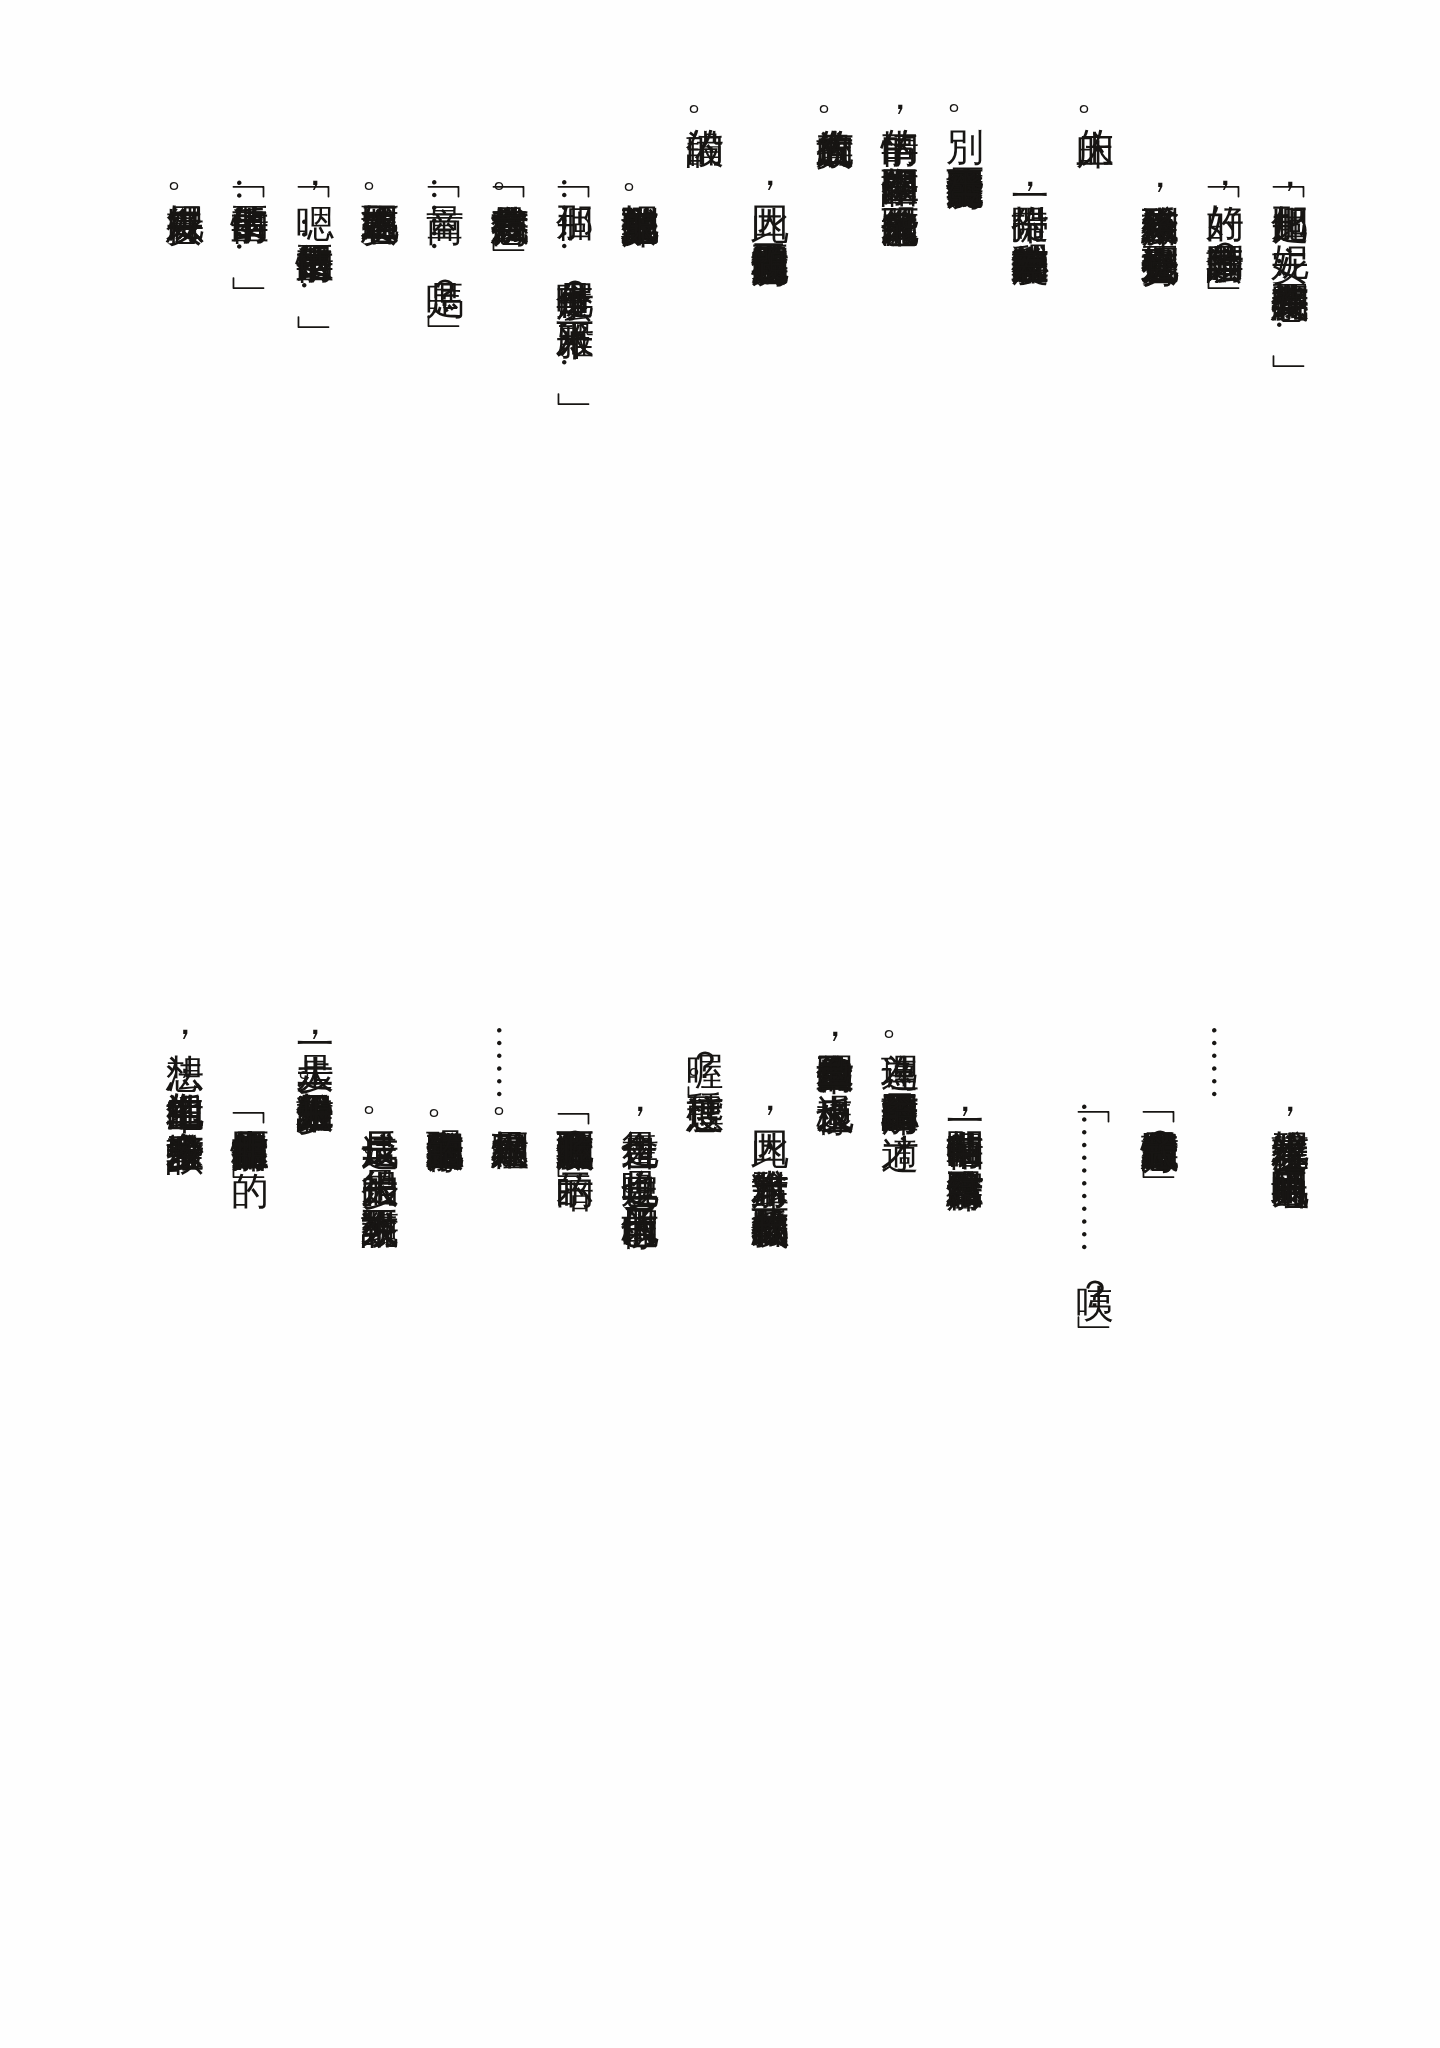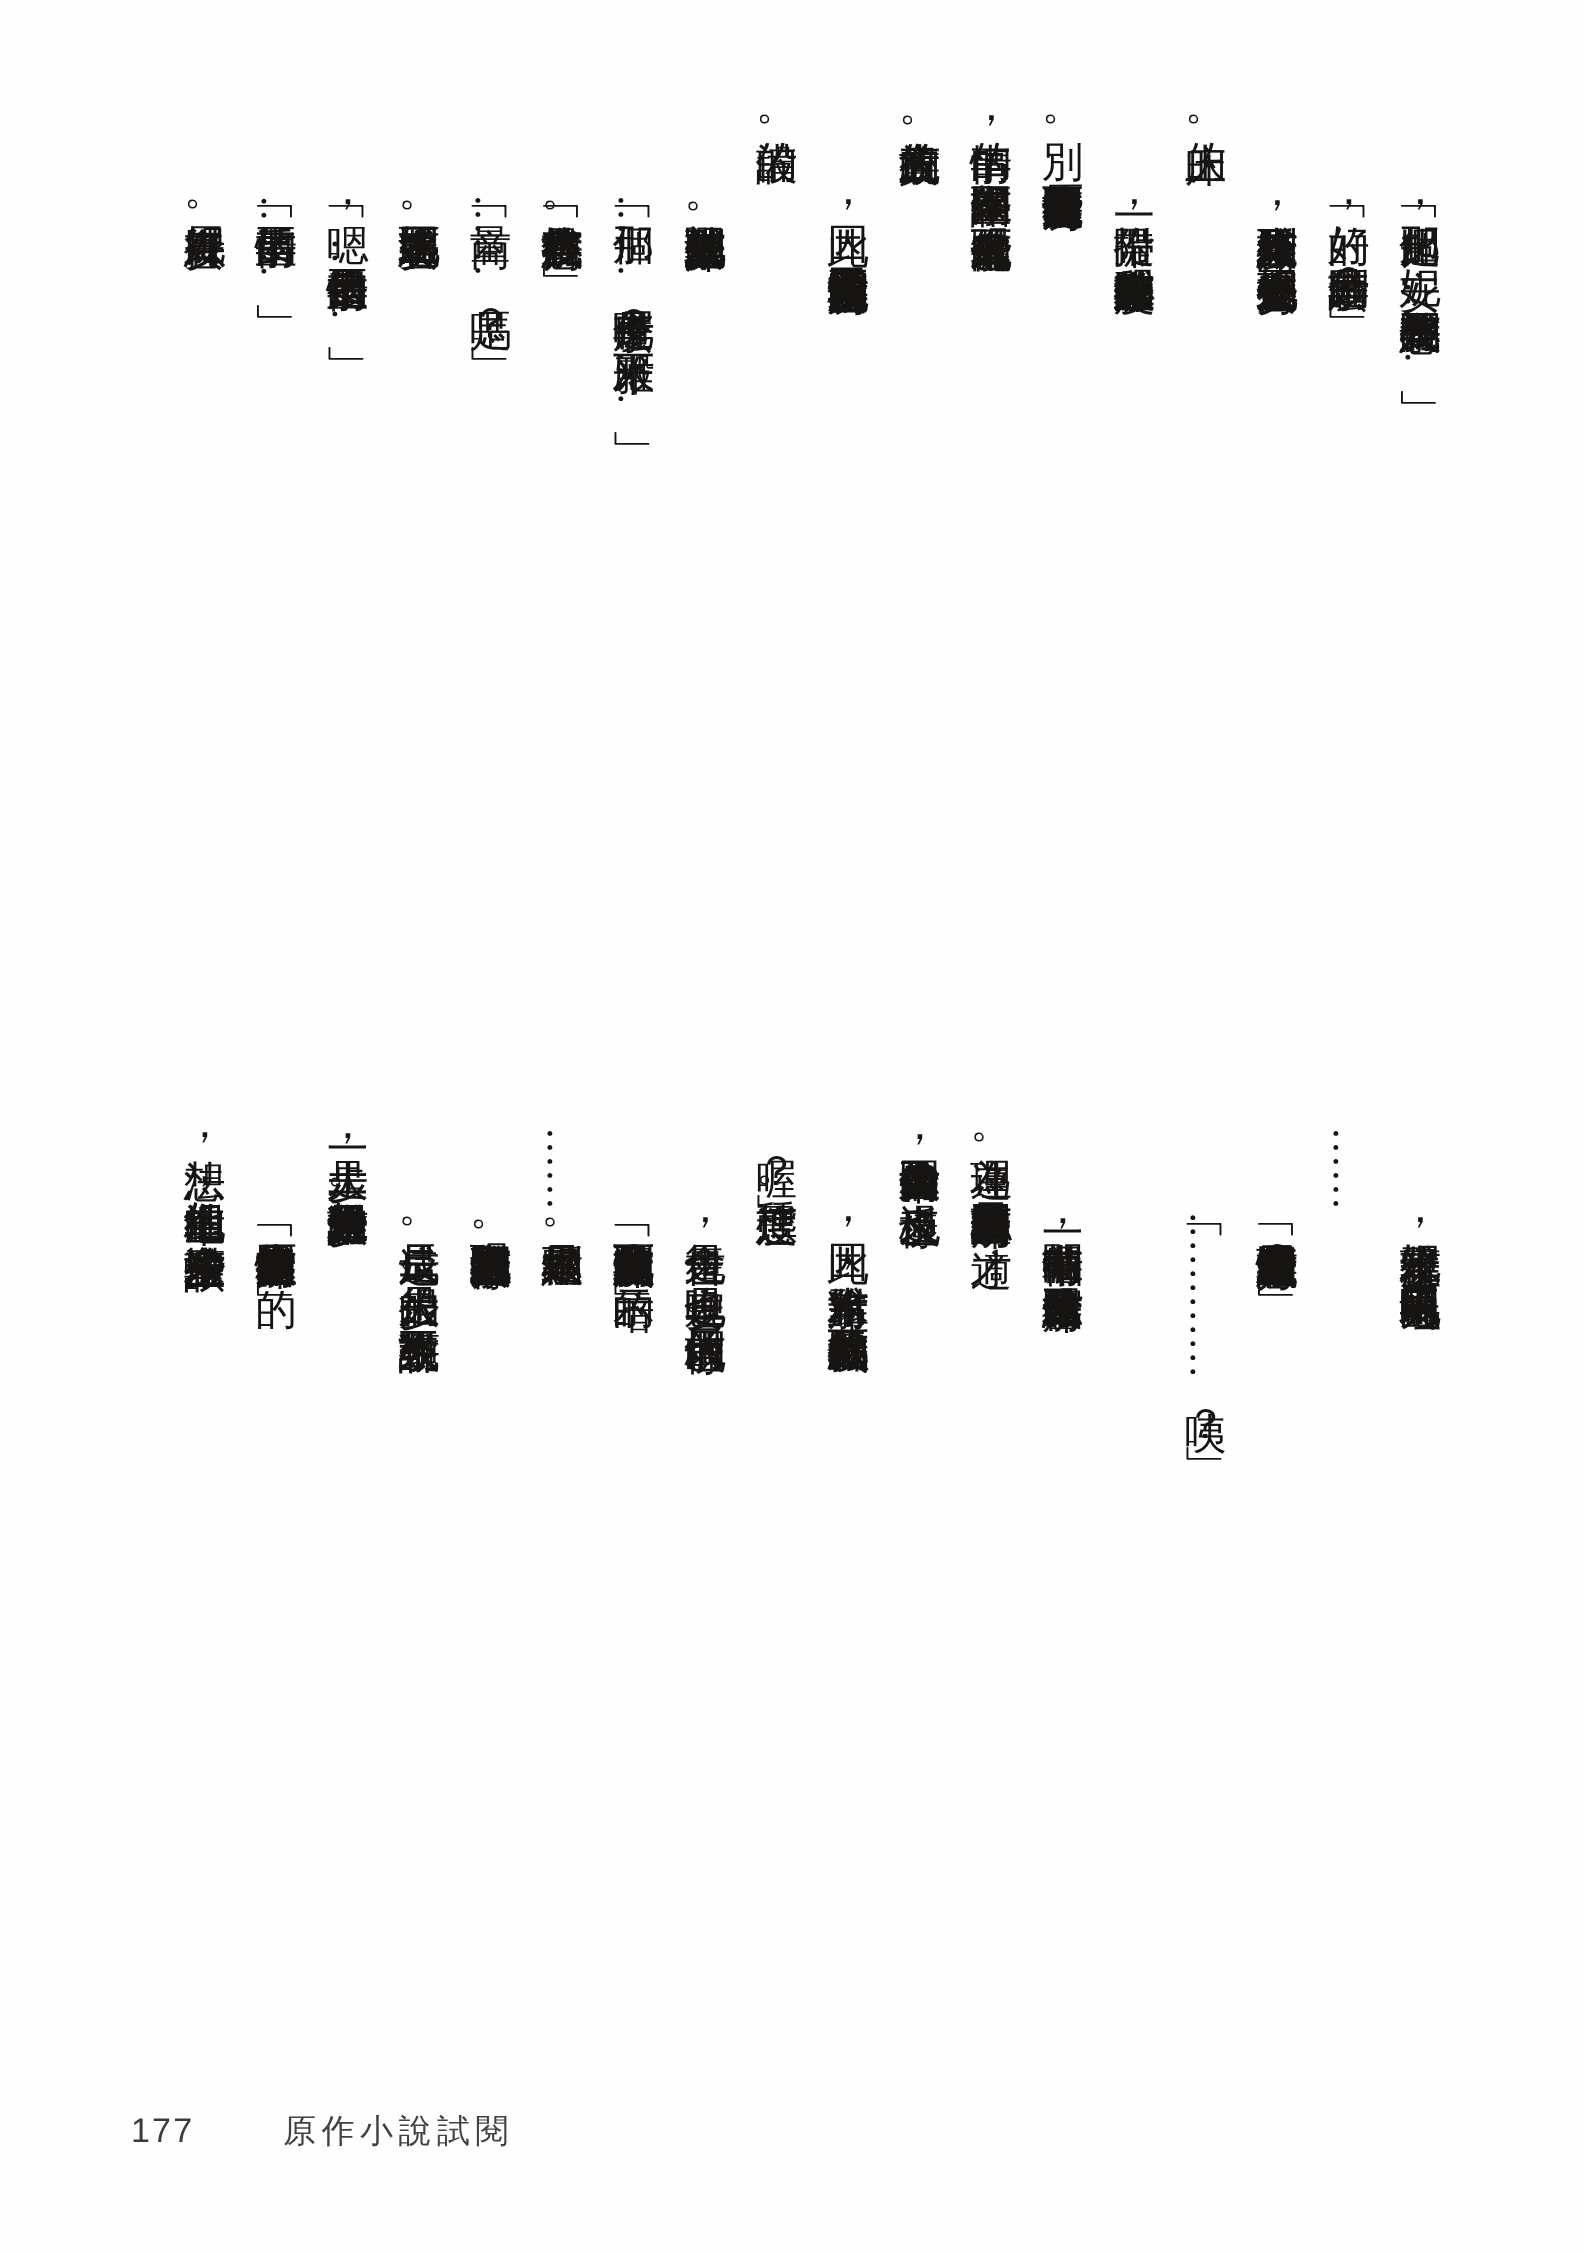--- a/index.html
+++ b/index.html
@@ -95,18 +95,14 @@
       <div class="col">　　舞會也是，晚宴也是，假日的前一天也一樣。</div>
       <div class="col">　　跑到席翁面前做出「你可以約我喔？」的暗示</div>
       <div class="col">……根本是煩人到極點。</div>
       <div class="col">　　現在米雅也有隱約察覺到那樣是錯的。</div>
       <div class="col">　　這是成長。是很大的一步。對人類來說或許不</div>
       <div class="col">是一大步，但對米雅來說是十分大的一步。</div>
       <div class="col">　　當然會產生「原因是席翁的性格很扭曲！」的</div>
       <div class="col">想法，但在地牢的生活，多少有灌輸米雅一些「該</div>
     </div>
 
-  <div class="footer">
-    <span class="page-num">177</span>
-    <span class="section-label">原作小說試閱</span>
-  </div>
 
 </div>
 
 </body></html>

